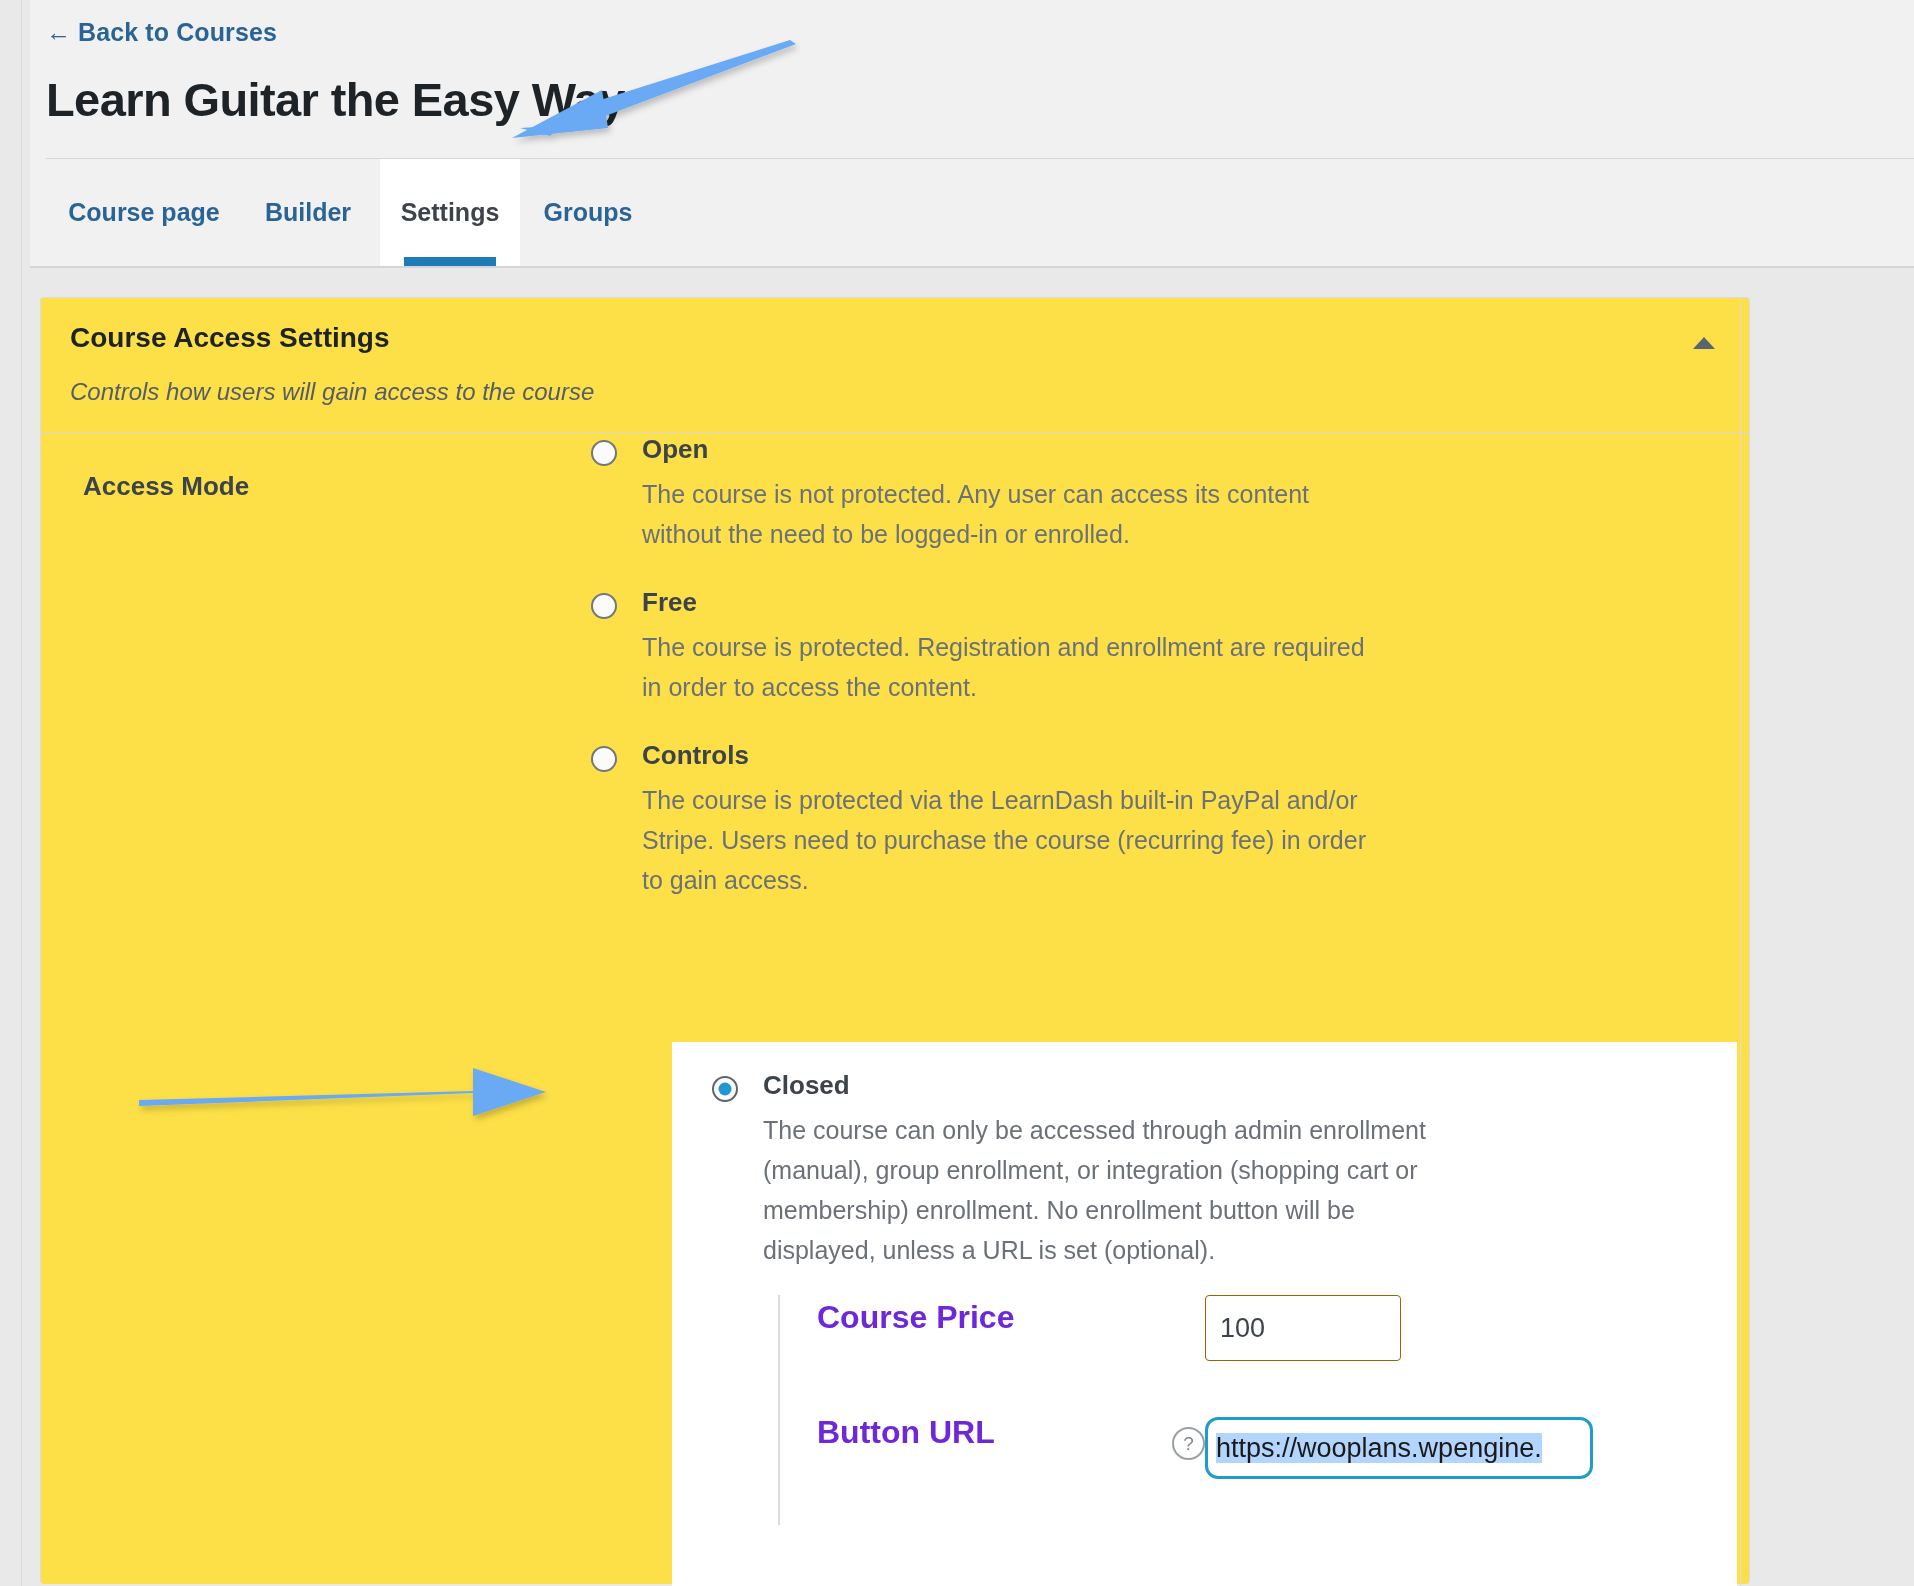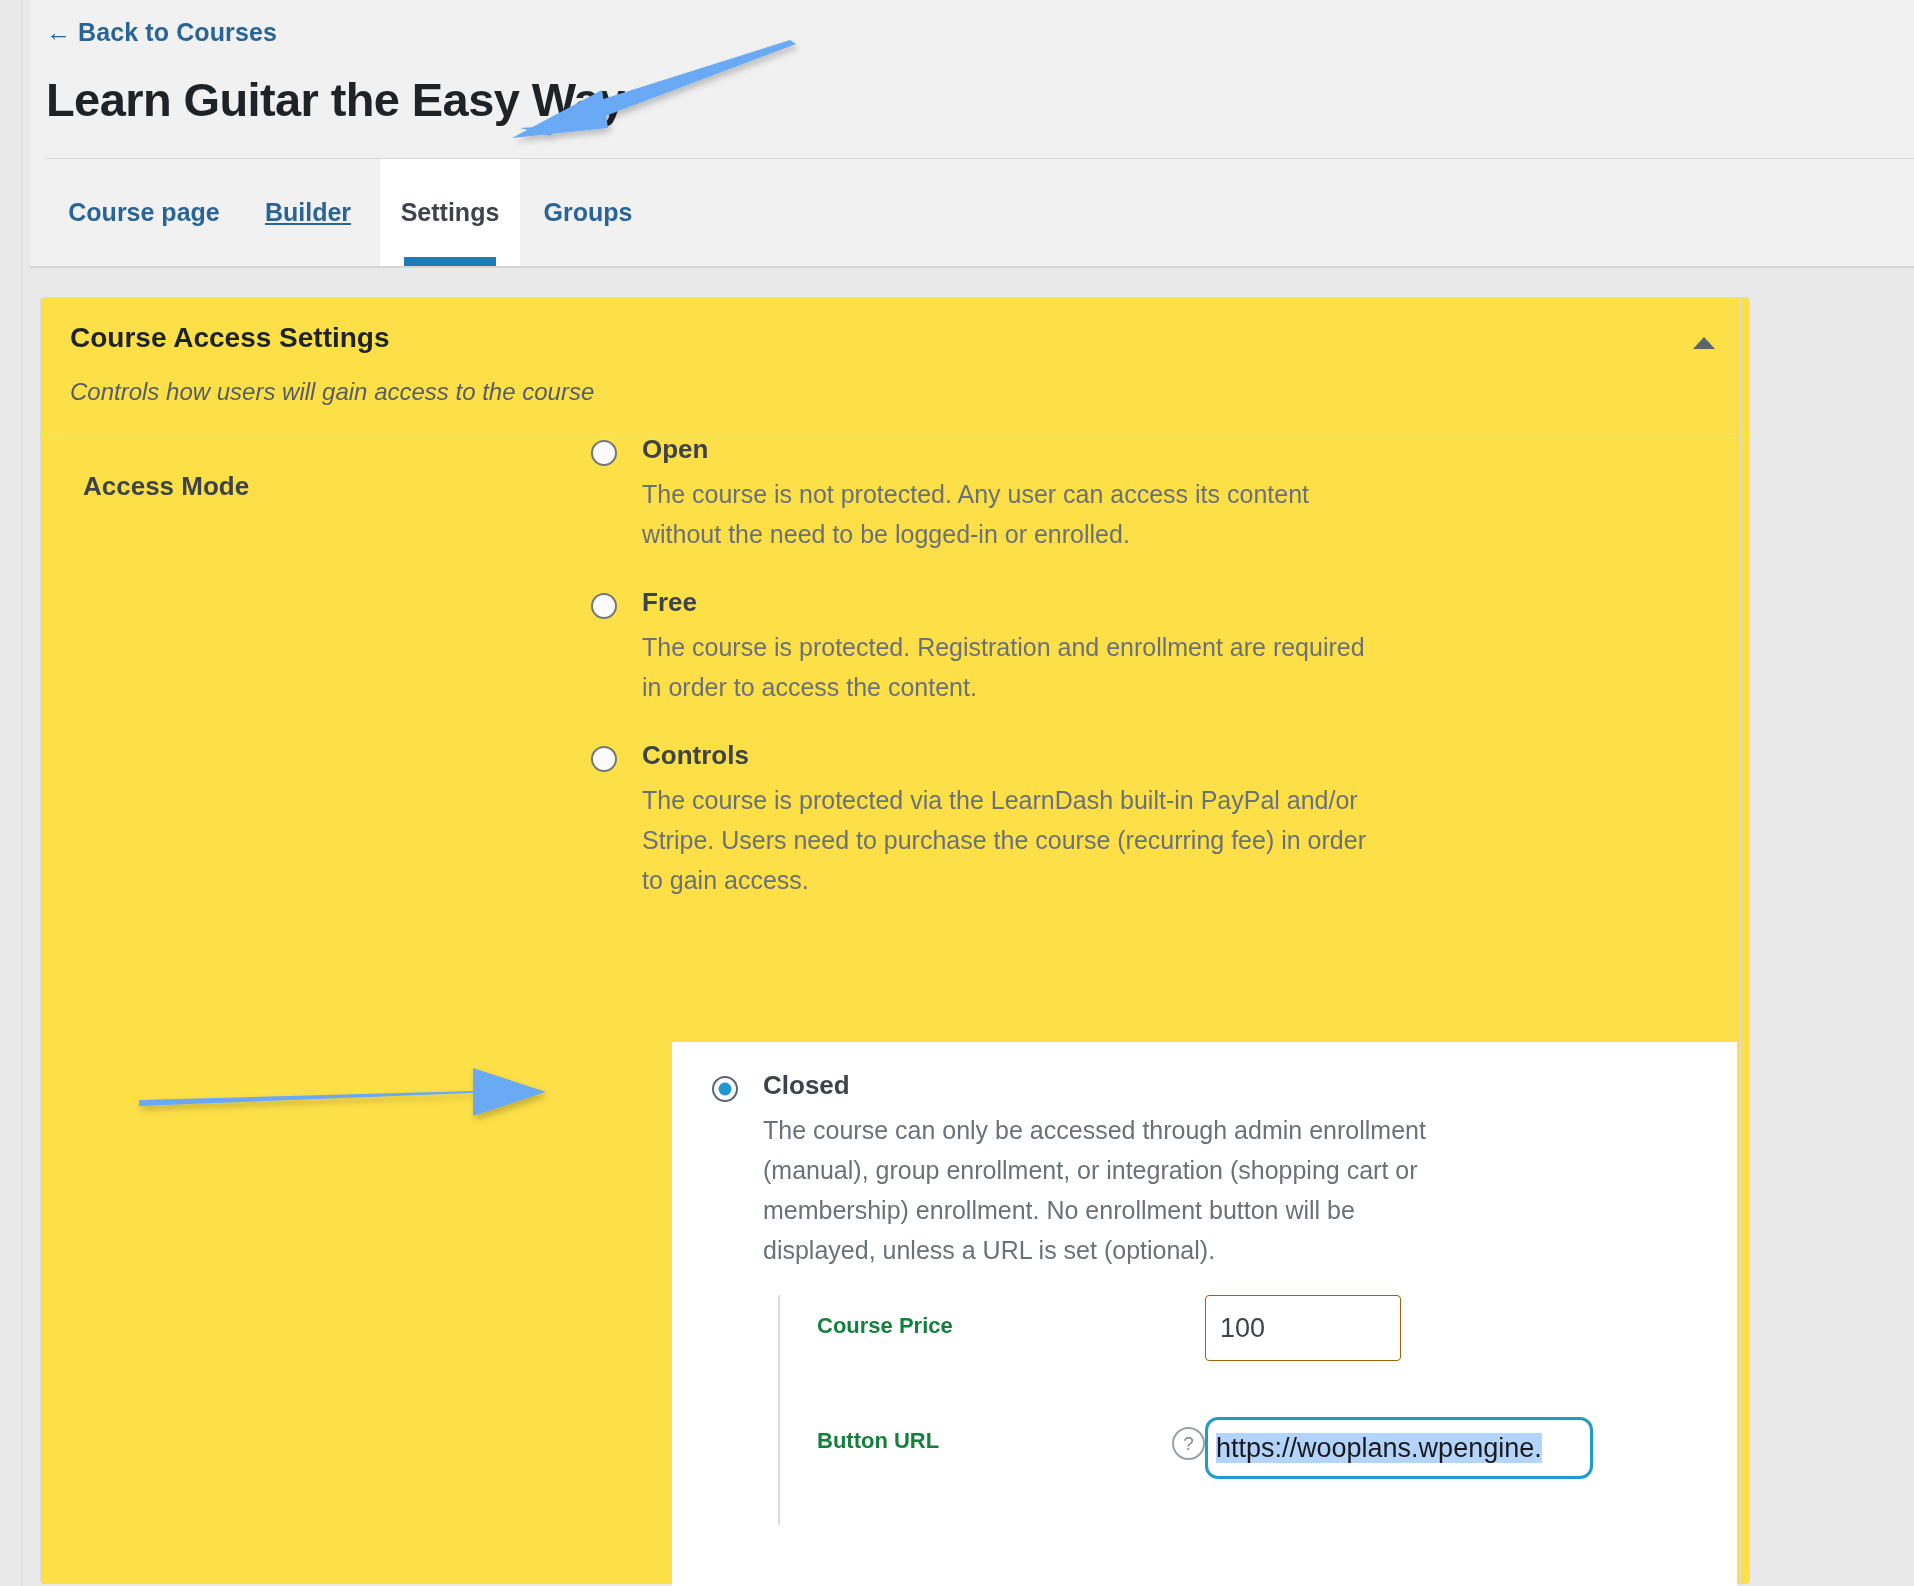--- a/index.html
+++ b/index.html
@@ -51,21 +51,21 @@
     display: flex; align-items: center; justify-content: center;
     font-size: 25px; font-weight: bold; color: #2a6496;
     cursor: pointer; white-space: nowrap;
   }
   .tab.active { background: #ffffff; color: #3c434a; }
   .tab.active::after {
     content: ""; position: absolute; left: 50%; transform: translateX(-50%);
     bottom: 0; width: 92px; height: 9px; background: #1f7bb6;
   }
   .tab-0 { left: 18px;  width: 160px; }
-  .tab-1 { left: 205px; width: 114px; text-decoration: underline; }
+  .tab-1 { left: 205px; width: 114px; }
   .tab-2 { left: 334px; width: 140px; }
   .tab-3 { left: 481px; width: 122px; }
 
   .header-bottom-rule {
     position: absolute; left: 30px; top: 266px; width: 1884px; height: 2px;
     background: #d5d5d5;
   }
 
   
   .body-wrap {
@@ -153,22 +153,22 @@
 
   
   .subfields {
     position: absolute; left: 778px; top: 1295px;
     width: 840px; height: 230px;
     border-left: 2px solid #dcdcdc;
     padding-left: 37px;
   }
   .subrow { position: relative; height: 115px; }
   .sub-label {
-    position: absolute; left: 0; top: 18px;
-    font-size: 22px; font-weight: bold; color: #15803d;
+    position: absolute; left: 0; top: 4px;
+    font-size: 32px; font-weight: bold; color: #6d28d9;
     white-space: nowrap;
   }
   .help-icon {
     position: absolute; left: 355px; top: 17px;
     width: 33px; height: 33px; border-radius: 50%;
     border: 2px solid #9aa0a6; color: #82878c;
     font-size: 19px; display: flex; align-items: center; justify-content: center;
     cursor: pointer; box-sizing: border-box;
   }
   .text-input {

